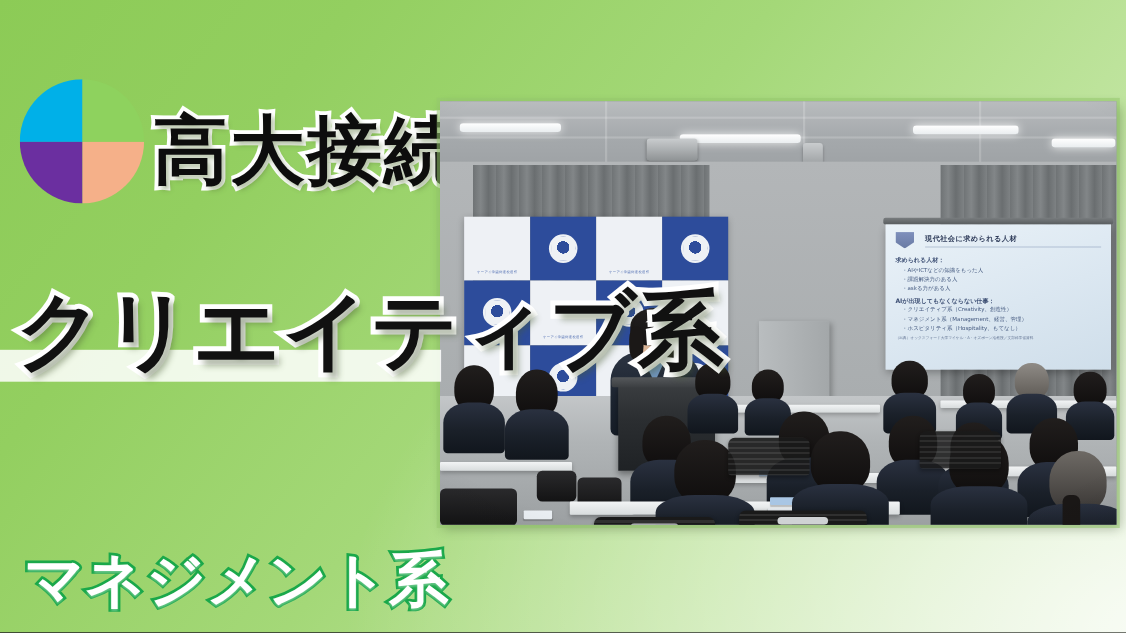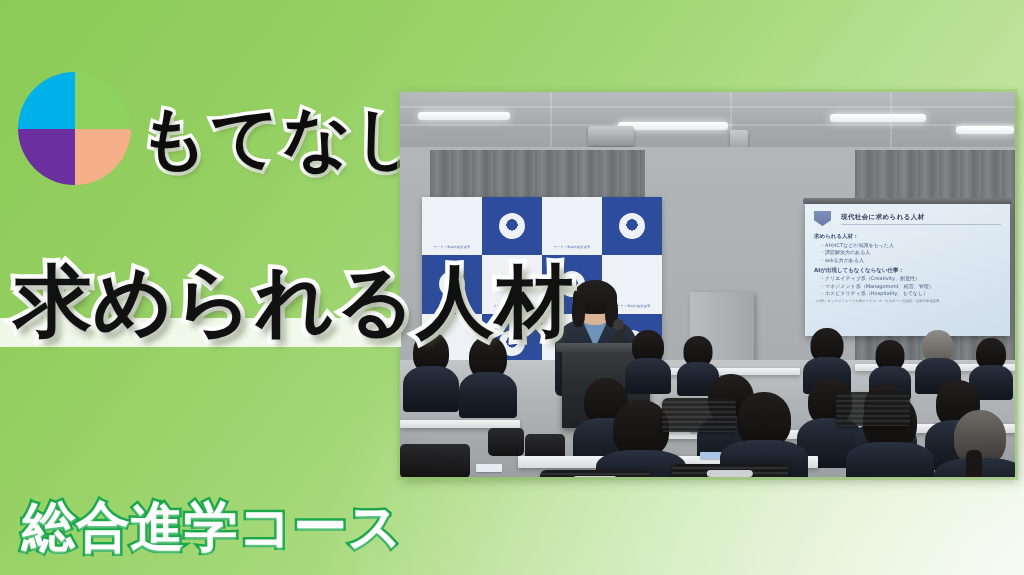--- a/index.html
+++ b/index.html
@@ -197,21 +197,21 @@
 
 <div class="banner">
 
   <div class="logo">
     <i class="q-tl"></i>
     <i class="q-tr"></i>
     <i class="q-bl"></i>
     <i class="q-br"></i>
   </div>
 
-  <div class="kicker">もてなし</div>
+  <div class="kicker">高大接続</div>
 
   <div class="photo">
 
     <div class="ph ceiling">
       <div class="ceil-tile" style="left:0;top:14px;width:100%;height:1px;"></div>
       <div class="ceil-tile" style="left:0;top:32px;width:100%;height:1px;"></div>
       <div class="ceil-tile" style="left:150px;top:0;width:1px;height:60px;"></div>
       <div class="ceil-tile" style="left:330px;top:0;width:1px;height:60px;"></div>
       <div class="ceil-tile" style="left:490px;top:0;width:1px;height:60px;"></div>
       <div class="light" style="left:18px;top:20px;width:92px;"></div>
@@ -397,17 +397,17 @@
       </div>
     <div class="chair" style="left:262px;top:306px;width:74px;height:34px;opacity:.9;"></div>
     <div class="chair" style="left:436px;top:300px;width:74px;height:34px;opacity:.85;"></div>
 
     <div class="bag" style="left:0;top:352px;width:70px;height:34px;"></div>
 
     <div class="ph vignette"></div>
   </div>
 
   <div class="title-band"></div>
-  <div class="main-title">求められる人材</div>
-
-  <div class="course course-2">総合進学コース</div>
+  <div class="main-title">クリエイティブ系</div>
+
+  <div class="course course-2">マネジメント系</div>
 
 </div>
 
 </body></html>

